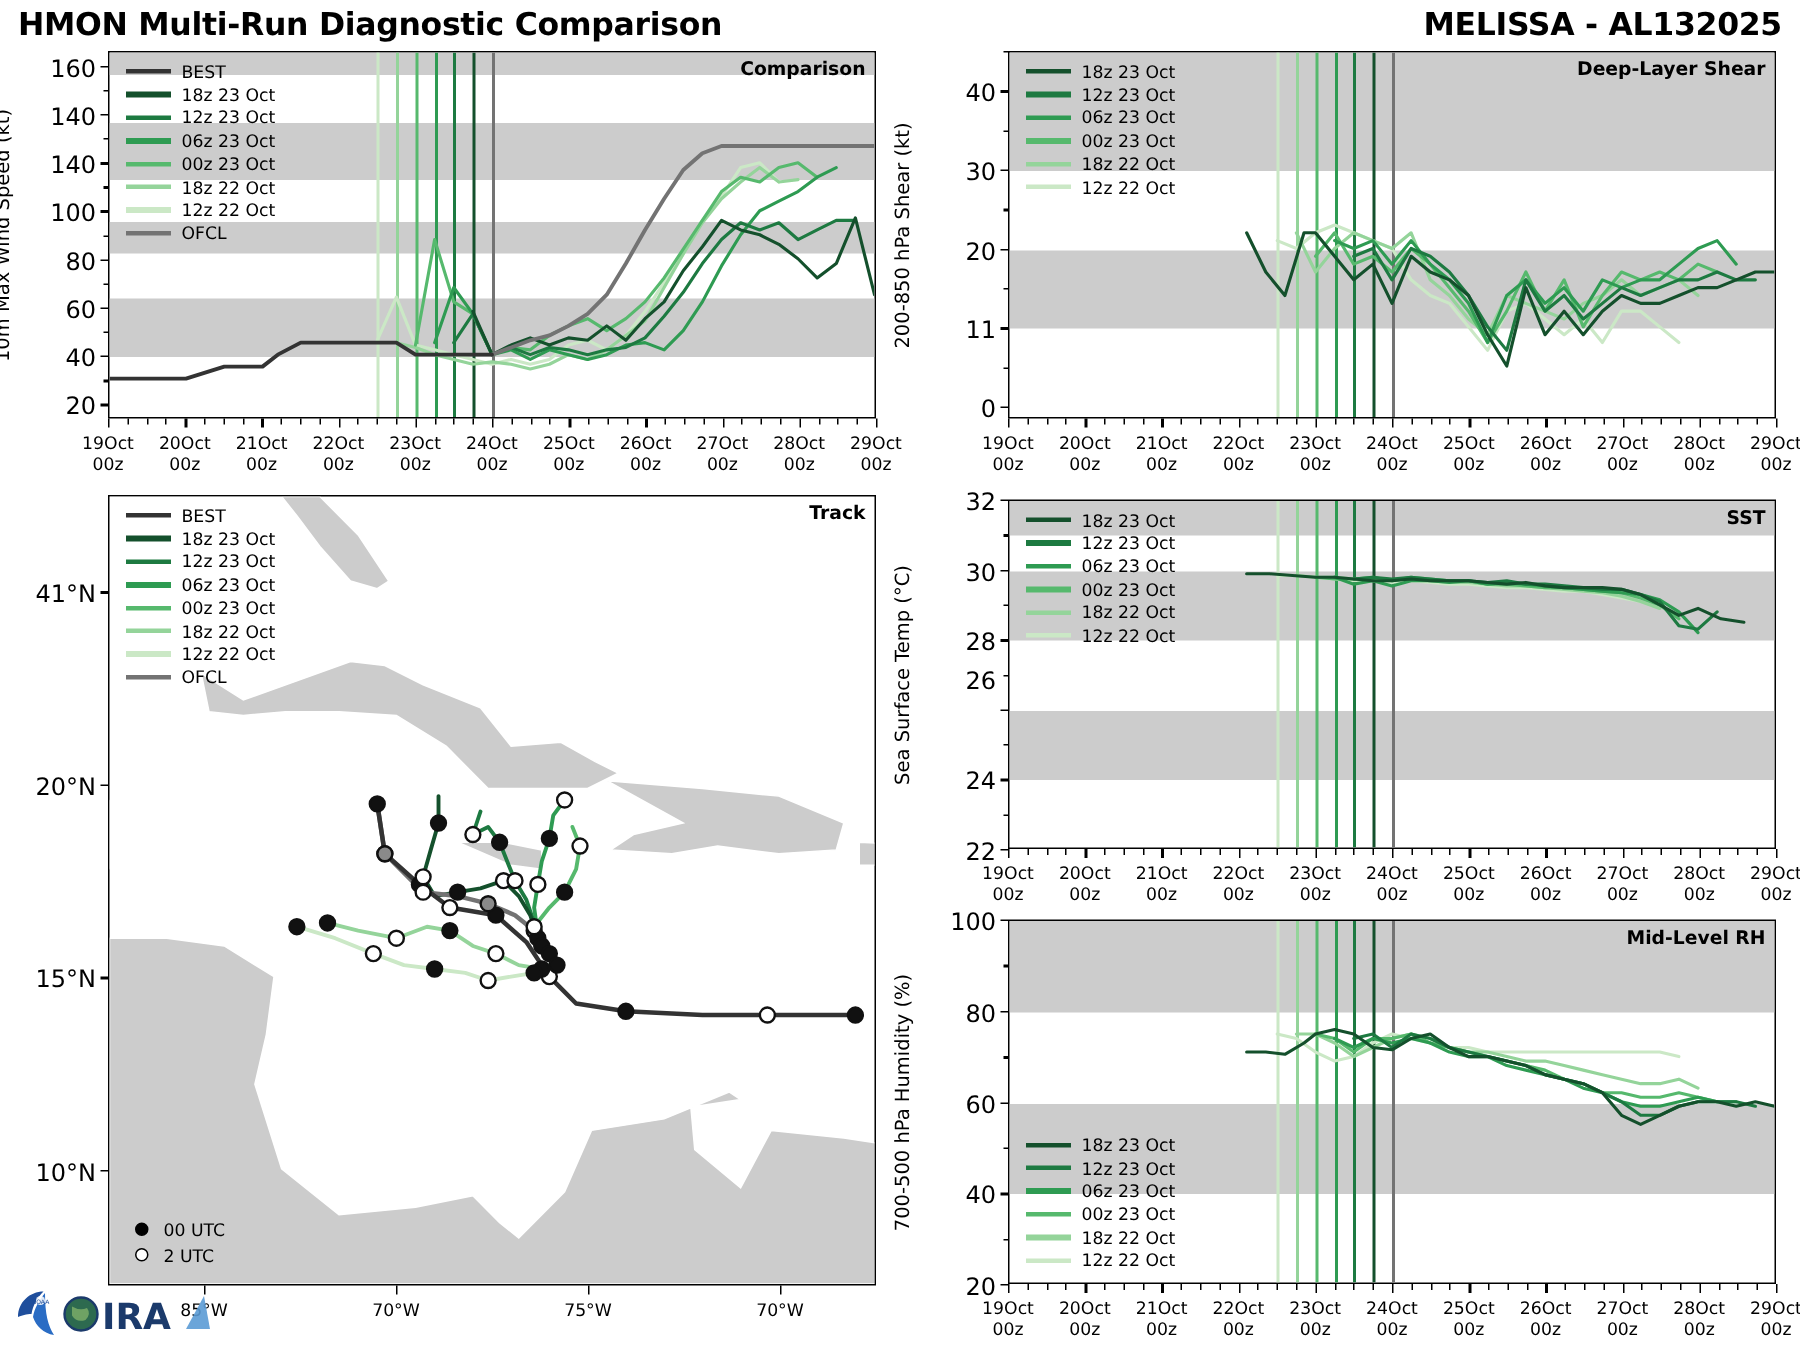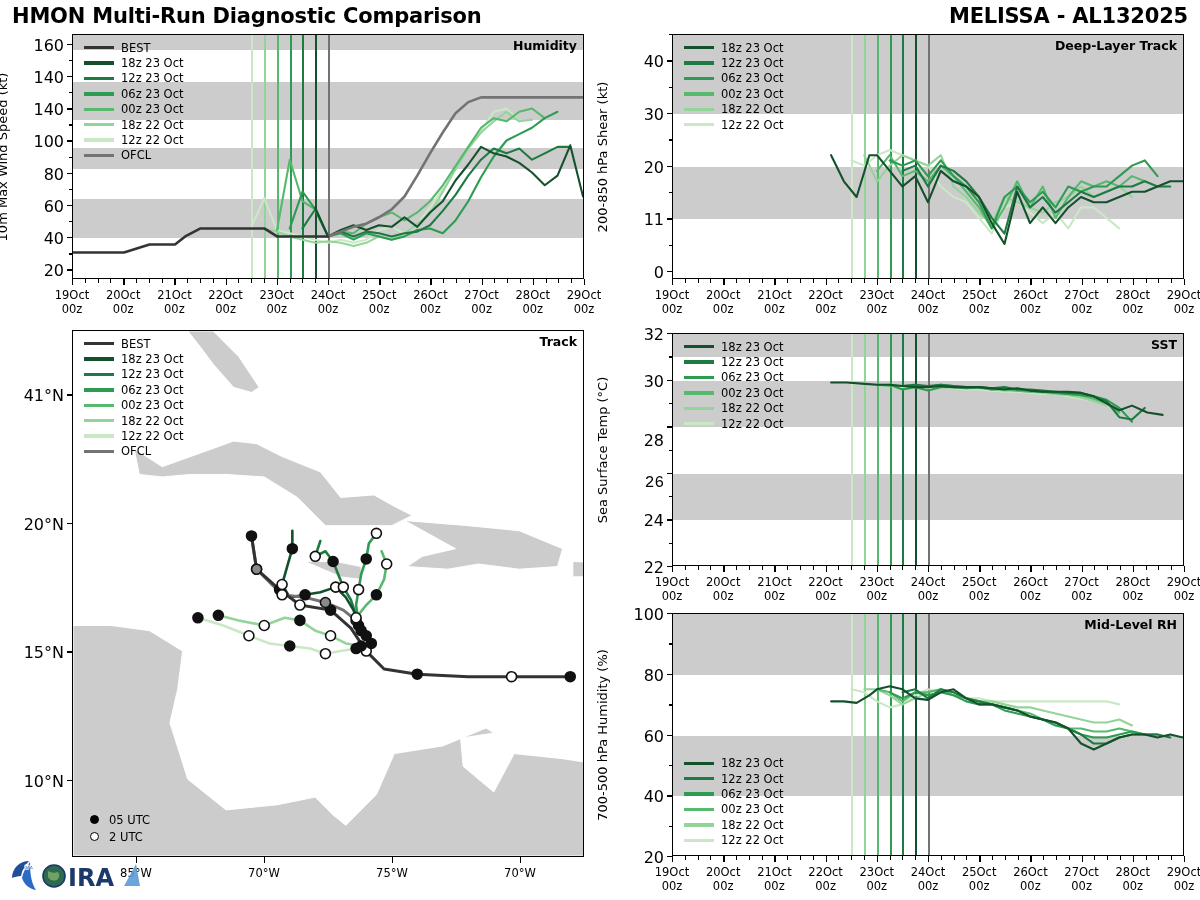--- a/index.html
+++ b/index.html
@@ -51,21 +51,21 @@
       <svg class="plotsvg" viewBox="0 0 512 245" preserveAspectRatio="none">
         <polyline points="179.20,193.42 192.00,164.41 204.80,196.64 217.60,199.87 230.40,203.09 243.20,206.32 256.00,209.54 268.80,206.32 281.60,209.54 294.40,206.32 307.20,196.64 320.00,193.42 332.80,199.87 345.60,190.20 358.40,174.08 371.20,154.74 384.00,135.39 396.80,112.83 409.60,96.71 422.40,77.37 435.20,74.14 448.00,87.04" fill="none" stroke="#cbe8c6" stroke-width="2.1" stroke-linejoin="round" stroke-linecap="round"></polyline>
         <polyline points="192.00,195.03 204.80,198.26 217.60,203.09 230.40,206.32 243.20,209.54 256.00,207.93 268.80,209.54 281.60,212.76 294.40,209.54 307.20,203.09 320.00,206.32 332.80,199.87 345.60,190.20 358.40,180.53 371.20,157.96 384.00,135.39 396.80,114.44 409.60,98.32 422.40,87.04 435.20,77.37 448.00,87.04 460.80,85.43" fill="none" stroke="#94d49a" stroke-width="2.1" stroke-linejoin="round" stroke-linecap="round"></polyline>
         <polyline points="204.80,196.64 217.60,125.72 230.40,167.63 243.20,175.69 256.00,203.09 268.80,198.26 281.60,199.87 294.40,190.20 307.20,183.75 320.00,178.91 332.80,186.97 345.60,178.91 358.40,167.63 371.20,151.51 384.00,132.17 396.80,112.83 409.60,93.49 422.40,83.82 435.20,87.04 448.00,77.37 460.80,74.14 473.60,83.82" fill="none" stroke="#56b96d" stroke-width="2.1" stroke-linejoin="round" stroke-linecap="round"></polyline>
         <polyline points="217.60,195.03 230.40,157.96 243.20,175.69 256.00,203.09 268.80,199.87 281.60,206.32 294.40,199.87 307.20,203.09 320.00,206.32 332.80,203.09 345.60,196.64 358.40,195.03 371.20,199.87 384.00,186.97 396.80,167.63 409.60,143.45 422.40,122.50 435.20,106.38 448.00,99.93 460.80,93.49 473.60,83.82 486.40,77.37" fill="none" stroke="#2e9b52" stroke-width="2.1" stroke-linejoin="round" stroke-linecap="round"></polyline>
         <polyline points="230.40,195.03 243.20,175.69 256.00,203.09 268.80,198.26 281.60,203.09 294.40,198.26 307.20,199.87 320.00,203.09 332.80,199.87 345.60,198.26 358.40,191.81 371.20,177.30 384.00,161.18 396.80,141.84 409.60,125.72 422.40,114.44 435.20,119.28 448.00,114.44 460.80,125.72 473.60,119.28 486.40,112.83 499.20,112.83" fill="none" stroke="#1d7a41" stroke-width="2.1" stroke-linejoin="round" stroke-linecap="round"></polyline>
         <polyline points="243.20,174.08 256.00,203.09 268.80,196.64 281.60,191.81 294.40,196.64 307.20,191.81 320.00,193.42 332.80,183.75 345.60,193.42 358.40,178.91 371.20,167.63 384.00,146.68 396.80,130.56 409.60,112.83 422.40,119.28 435.20,122.50 448.00,128.95 460.80,138.62 473.60,151.51 486.40,141.84 499.20,111.22 512.00,162.80" fill="none" stroke="#14502c" stroke-width="2.1" stroke-linejoin="round" stroke-linecap="round"></polyline>
         <polyline points="256.00,203.09 268.80,198.26 281.60,193.42 294.40,190.20 307.20,183.75 320.00,175.69 332.80,162.80 345.60,141.84 358.40,119.28 371.20,98.32 384.00,78.98 396.80,67.70 409.60,62.86 435.20,62.86 460.80,62.86 486.40,62.86 512.00,62.86" fill="none" stroke="#737373" stroke-width="2.6" stroke-linejoin="round" stroke-linecap="round"></polyline>
         <polyline points="0.00,219.21 25.60,219.21 51.20,219.21 76.80,211.15 87.04,211.15 102.40,211.15 112.64,203.09 128.00,195.03 143.36,195.03 153.60,195.03 163.84,195.03 179.20,195.03 192.00,195.03 204.80,203.09 217.60,203.09 230.40,203.09 243.20,203.09 256.00,203.09" fill="none" stroke="#333333" stroke-width="2.6" stroke-linejoin="round" stroke-linecap="round"></polyline>
       </svg>
-      <div class="ptitle">Humidity</div>
+      <div class="ptitle">Comparison</div>
     </div>
     <div class="legend" style="left: 84px; top: 40px;">
       <div class="legrow">
         <span class="legline" style="background: rgb(51, 51, 51);"></span>
         <span class="legtxt">BEST</span>
       </div>
       <div class="legrow">
         <span class="legline" style="background: rgb(20, 80, 44);"></span>
         <span class="legtxt">18z 23 Oct</span>
       </div>
@@ -181,21 +181,21 @@
       <div class="vline" style="left: 242.2px; background: rgb(20, 80, 44);"></div>
       <div class="vline" style="left: 255px; background: rgb(115, 115, 115);"></div>
       <svg class="plotsvg" viewBox="0 0 512 245" preserveAspectRatio="none">
         <polyline points="179.20,126.45 192.00,131.72 204.80,121.18 217.60,115.91 230.40,121.18 243.20,126.45 256.00,131.72 268.80,152.80 281.60,163.33 294.40,168.60 307.20,184.41 320.00,200.22 332.80,173.87 345.60,168.60 358.40,179.14 371.20,189.68 384.00,179.14 396.80,194.95 409.60,173.87 422.40,173.87 435.20,184.41 448.00,194.95" fill="none" stroke="#cbe8c6" stroke-width="2.1" stroke-linejoin="round" stroke-linecap="round"></polyline>
         <polyline points="192.00,121.18 204.80,147.53 217.60,131.72 230.40,121.18 243.20,126.45 256.00,131.72 268.80,121.18 281.60,152.80 294.40,163.33 307.20,179.14 320.00,189.68 332.80,163.33 345.60,168.60 358.40,173.87 371.20,179.14 384.00,168.60 396.80,163.33 409.60,152.80 422.40,163.33 435.20,158.06 448.00,152.80 460.80,163.33" fill="none" stroke="#94d49a" stroke-width="2.1" stroke-linejoin="round" stroke-linecap="round"></polyline>
         <polyline points="204.80,136.99 217.60,121.18 230.40,142.26 243.20,136.99 256.00,147.53 268.80,131.72 281.60,142.26 294.40,158.06 307.20,173.87 320.00,194.95 332.80,173.87 345.60,147.53 358.40,173.87 371.20,152.80 384.00,184.41 396.80,163.33 409.60,147.53 422.40,152.80 435.20,147.53 448.00,152.80 460.80,142.26 473.60,147.53" fill="none" stroke="#56b96d" stroke-width="2.1" stroke-linejoin="round" stroke-linecap="round"></polyline>
         <polyline points="217.60,126.45 230.40,131.72 243.20,126.45 256.00,142.26 268.80,126.45 281.60,142.26 294.40,152.80 307.20,168.60 320.00,194.95 332.80,163.33 345.60,152.80 358.40,168.60 371.20,158.06 384.00,173.87 396.80,152.80 409.60,158.06 422.40,152.80 435.20,152.80 448.00,142.26 460.80,131.72 473.60,126.45 486.40,142.26" fill="none" stroke="#2e9b52" stroke-width="2.1" stroke-linejoin="round" stroke-linecap="round"></polyline>
         <polyline points="230.40,136.99 243.20,131.72 256.00,152.80 268.80,131.72 281.60,136.99 294.40,147.53 307.20,163.33 320.00,184.41 332.80,200.22 345.60,152.80 358.40,173.87 371.20,163.33 384.00,179.14 396.80,168.60 409.60,158.06 422.40,163.33 435.20,158.06 448.00,152.80 460.80,152.80 473.60,147.53 486.40,152.80 499.20,152.80" fill="none" stroke="#1d7a41" stroke-width="2.1" stroke-linejoin="round" stroke-linecap="round"></polyline>
         <polyline points="158.72,121.18 171.52,147.53 184.32,163.33 197.12,121.18 204.80,121.18 217.60,136.99 230.40,152.80 243.20,142.26 256.00,168.60 268.80,136.99 281.60,147.53 294.40,152.80 307.20,163.33 320.00,189.68 332.80,210.75 345.60,158.06 358.40,189.68 371.20,173.87 384.00,189.68 396.80,173.87 409.60,163.33 422.40,168.60 435.20,168.60 448.00,163.33 460.80,158.06 473.60,158.06 486.40,152.80 499.20,147.53 512.00,147.53" fill="none" stroke="#14502c" stroke-width="2.1" stroke-linejoin="round" stroke-linecap="round"></polyline>
       </svg>
-      <div class="ptitle">Deep-Layer Track</div>
+      <div class="ptitle">Deep-Layer Shear</div>
     </div>
     <div class="legend" style="left: 684px; top: 40px;">
       <div class="legrow">
         <span class="legline" style="background: rgb(20, 80, 44);"></span>
         <span class="legtxt">18z 23 Oct</span>
       </div>
       <div class="legrow">
         <span class="legline" style="background: rgb(29, 122, 65);"></span>
         <span class="legtxt">12z 23 Oct</span>
       </div>
@@ -329,23 +329,23 @@
       <div class="legrow">
         <span class="legline" style="background: rgb(203, 232, 198);"></span>
         <span class="legtxt">12z 22 Oct</span>
       </div>
     </div>
     <div class="ytickmark" style="left: 667px; top: 566px; width: 5px;"></div>
     <div class="ytick" style="left: 614px; top: 558px; width: 50px;">22</div>
     <div class="ytickmark" style="left: 667px; top: 519.4px; width: 5px;"></div>
     <div class="ytick" style="left: 614px; top: 511.4px; width: 50px;">24</div>
     <div class="ytickmark" style="left: 667px; top: 472.8px; width: 5px;"></div>
-    <div class="ytick" style="left: 614px; top: 474px; width: 50px; font-family: Liberation Mono, monospace;">26</div>
+    <div class="ytick" style="left: 614px; top: 444px; width: 50px;">26</div>
     <div class="ytickmark" style="left: 667px; top: 426.2px; width: 5px;"></div>
-    <div class="ytick" style="left: 614px; top: 418.2px; width: 50px; margin-top: 13px;">28</div>
+    <div class="ytick" style="left: 614px; top: 418.2px; width: 50px;">28</div>
     <div class="ytickmark" style="left: 667px; top: 379.6px; width: 5px;"></div>
     <div class="ytick" style="left: 614px; top: 371.6px; width: 50px;">30</div>
     <div class="ytickmark" style="left: 667px; top: 333px; width: 5px;"></div>
     <div class="ytick" style="left: 614px; top: 325px; width: 50px;">32</div>
     <div class="ytickmark" style="left: 669px; top: 542.7px; width: 3px;"></div>
     <div class="ytickmark" style="left: 669px; top: 496.1px; width: 3px;"></div>
     <div class="ytickmark" style="left: 669px; top: 449.5px; width: 3px;"></div>
     <div class="ytickmark" style="left: 669px; top: 402.9px; width: 3px;"></div>
     <div class="ytickmark" style="left: 669px; top: 356.3px; width: 3px;"></div>
     <div class="ylab" style="left: 610px; top: 449.5px; transform: rotate(-90deg) translate(-50%, -100%);">Sea Surface Temp (°C)</div>
@@ -605,21 +605,21 @@
         <span class="legtxt">12z 22 Oct</span>
       </div>
       <div class="legrow">
         <span class="legline" style="background: rgb(115, 115, 115);"></span>
         <span class="legtxt">OFCL</span>
       </div>
     </div>
     <div class="maplegend" style="left: 86px; top: 811px;">
       <div class="mlrow">
         <span class="mdot dot-filled"></span>
-        <span>05 UTC</span>
+        <span>00 UTC</span>
       </div>
       <div class="mlrow">
         <span class="mdot dot-open"></span>
         <span>2 UTC</span>
       </div>
     </div>
     <div class="ytickmark" style="left: 67px; top: 394.268px; width: 5px;"></div>
     <div class="ytick" style="left: 10px; top: 386.268px; width: 54px;">41°N</div>
     <div class="ytickmark" style="left: 67px; top: 522.805px; width: 5px;"></div>
     <div class="ytick" style="left: 10px; top: 514.805px; width: 54px;">20°N</div>

